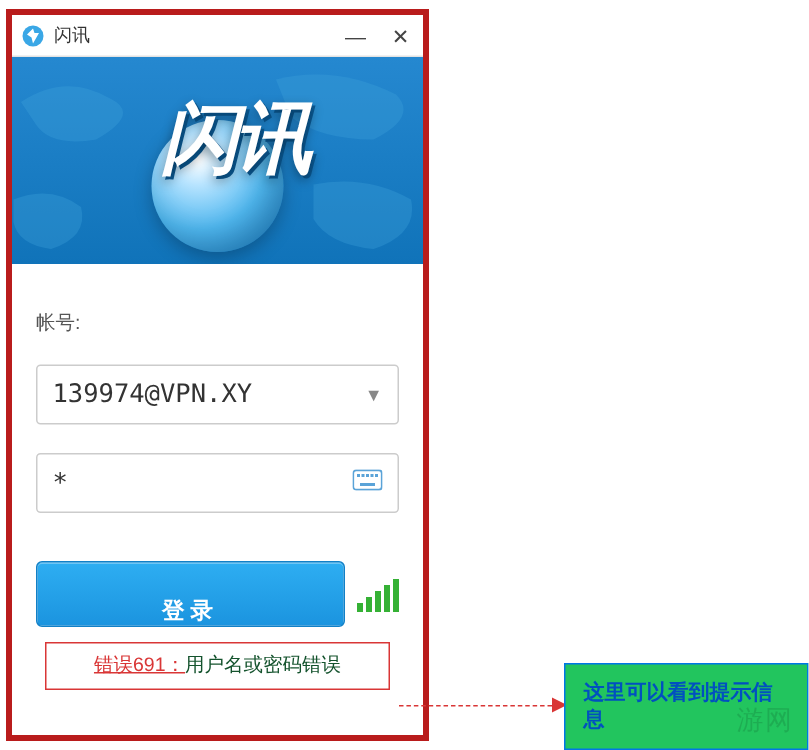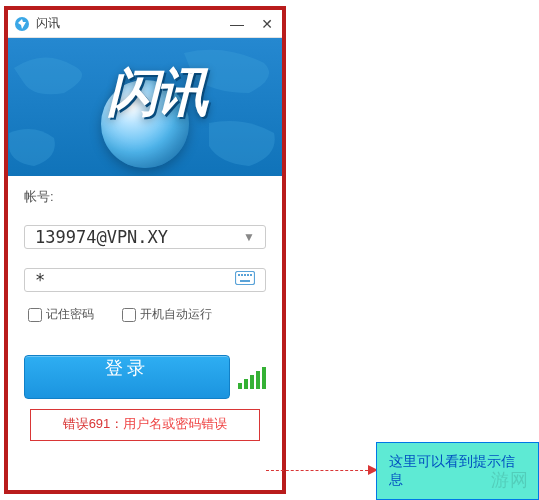--- a/index.html
+++ b/index.html
@@ -6,40 +6,40 @@
   body { font-family: "Microsoft YaHei", Arial, sans-serif; background: #fff; width: 539px; height: 500px; position: relative; }
   .window { position: absolute; left: 4px; top: 6px; width: 282px; height: 488px; border: 4px solid #b91c1c; background: #fff; }
   .titlebar { height: 28px; background: #fff; display: flex; align-items: center; border-bottom: 1px solid #e3e3e3; }
   .titlebar .app-icon { width: 16px; height: 16px; margin: 0 6px; }
   .titlebar .app-title { font-size: 12px; color: #333; flex: 1; }
   .titlebar .btn { width: 30px; height: 20px; display: flex; align-items: center; justify-content: center; font-size: 14px; color: #444; cursor: pointer; }
   .header-image { height: 138px; background: linear-gradient(180deg, #2588d0 0%, #1073b9 100%); position: relative; overflow: hidden; display: flex; align-items: center; justify-content: center; }
   .header-image svg.world { position: absolute; inset: 0; width: 100%; height: 100%; opacity: 0.35; }
   .globe { width: 88px; height: 88px; border-radius: 50%; background: radial-gradient(circle at 35% 30%, #fff 0%, #b8e4ff 20%, #4fb7ef 55%, #1276bf 100%); box-shadow: inset -8px -8px 20px rgba(0,0,0,0.15), 0 4px 12px rgba(0,0,0,0.25); position: absolute; bottom: 8px; left: 50%; transform: translateX(-50%); }
   .logo-text { position: absolute; top: 20px; left: 54%; transform: translateX(-50%); font-size: 52px; font-weight: 900; color: #fff; font-style: italic; text-shadow: 0 3px 8px rgba(0,0,0,0.4), 2px 2px 0 #0a5a95; letter-spacing: -3px; font-family: "STHeiti", "SimHei", sans-serif; white-space: nowrap; }
-  .form-area { padding: 4px 16px 8px; }
+  .form-area { padding: 22px 16px 8px; }
   .label { font-size: 13px; color: #555; margin-bottom: 6px; margin-top: 8px; }
-  .field { position: relative; width: 100%; height: 24px; border: 1px solid #ccc; border-radius: 3px; background: #fff; display: flex; align-items: center; padding: 0 10px; margin-top: 19px; }
+  .field { position: relative; width: 100%; height: 40px; border: 1px solid #ccc; border-radius: 3px; background: #fff; display: flex; align-items: center; padding: 0 10px; margin-top: 19px; }
   .field input { border: none; outline: none; width: 100%; font-size: 17px; font-family: Consolas, monospace; color: #333; background: transparent; }
   .field .dropdown-icon { color: #888; font-size: 12px; cursor: pointer; }
   .field .kb-icon { color: #5aa3d8; cursor: pointer; }
   .checks { display: flex; gap: 28px; margin-top: 14px; margin-left: 4px; }
   .check { display: flex; align-items: center; font-size: 12px; color: #555; cursor: pointer; }
   .check input { margin-right: 4px; width: 14px; height: 14px; cursor: pointer; }
   .login-row { display: flex; align-items: center; gap: 8px; margin: 24px 16px 10px; }
-  .login-btn { flex: 1; height: 44px; background: linear-gradient(180deg, #2eaef2 0%, #1b94df 100%); border: 1px solid #1180c7; border-radius: 4px; color: #fff; font-size: 18px; font-weight: 400; letter-spacing: 4px; cursor: pointer; display: flex; align-items: flex-start; justify-content: center; box-shadow: inset 0 1px 0 rgba(255,255,255,0.3); }
+  .login-btn { flex: 1; height: 44px; background: linear-gradient(180deg, #2eaef2 0%, #1b94df 100%); border: 1px solid #1180c7; border-radius: 4px; color: #fff; font-size: 15px; font-weight: 700; letter-spacing: 4px; cursor: pointer; display: flex; align-items: flex-end; justify-content: center; box-shadow: inset 0 1px 0 rgba(255,255,255,0.3); }
   .signal { display: flex; align-items: flex-end; gap: 2px; height: 24px; }
   .signal span { width: 4px; background: #35b135; }
   .error-box { margin: 10px 22px 0; border: 1px solid #d93636; padding: 5px 8px 7px; font-size: 13px; text-align: center; }
-  .error-box .code { color: #d93636; }
-  .error-box .msg { color: #ef4444; }
+  .error-box .code { color: #d93636; text-decoration: underline; }
+  .error-box .msg { color: #14532d; }
   .annotation-arrow { position: absolute; left: 266px; top: 460px; width: 112px; height: 20px; display: flex; align-items: center; }
   .annotation-arrow .line { flex: 1; height: 0; border-top: 1.5px dashed #d93636; }
   .annotation-arrow .head { width: 0; height: 0; border-left: 10px solid #d93636; border-top: 5px solid transparent; border-bottom: 5px solid transparent; }
-  .callout { position: absolute; left: 376px; top: 442px; border: 1.5px solid #0077e6; padding: 10px 12px; font-size: 14px; color: #0150c0; background: #5eead4; }
+  .callout { position: absolute; left: 376px; top: 442px; border: 1.5px solid #0077e6; padding: 10px 12px; font-size: 14px; color: #0150c0; background: #22c55e; font-weight: bold; }
   .watermark { position: absolute; right: 10px; bottom: 8px; font-size: 18px; color: rgba(0,0,0,0.12); font-weight: 400; letter-spacing: 1px; }
 </style>
 </head>
 <body>
 
 <div class="window">
   <div class="titlebar">
     <svg class="app-icon" viewBox="0 0 16 16">
         <circle cx="8" cy="8" r="7" fill="#3aa7e6"></circle>
         <path d="M4 7 L8 3 L9 6 L12 6 L8 13 L7 9 Z" fill="#fff"></path>
@@ -78,30 +78,20 @@
             <rect x="3" y="3" width="2" height="2" fill="#5aa3d8"></rect>
             <rect x="6" y="3" width="2" height="2" fill="#5aa3d8"></rect>
             <rect x="9" y="3" width="2" height="2" fill="#5aa3d8"></rect>
             <rect x="12" y="3" width="2" height="2" fill="#5aa3d8"></rect>
             <rect x="15" y="3" width="2" height="2" fill="#5aa3d8"></rect>
             <rect x="5" y="9" width="10" height="2" fill="#5aa3d8"></rect>
           </svg>
       </span>
     </div>
 
-    <div class="checks">
-      <label class="check">
-        <input type="checkbox" style="">
-        <span>记住密码</span>
-      </label>
-      <label class="check">
-        <input type="checkbox" style="">
-        <span>开机自动运行</span>
-      </label>
-    </div>
   </div>
 
   <div class="login-row">
     <div class="login-btn">
       <span>登录</span>
     </div>
     <div class="signal">
       <span style="height:6px"></span>
         <span style="height:10px"></span>
         <span style="height:14px"></span>

